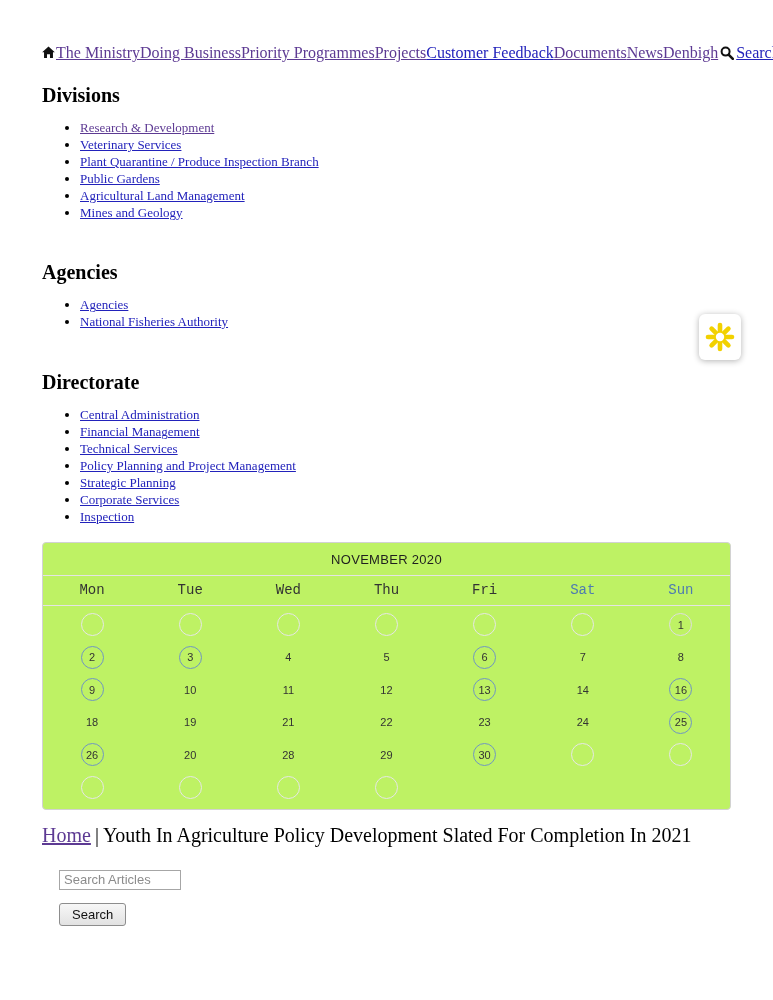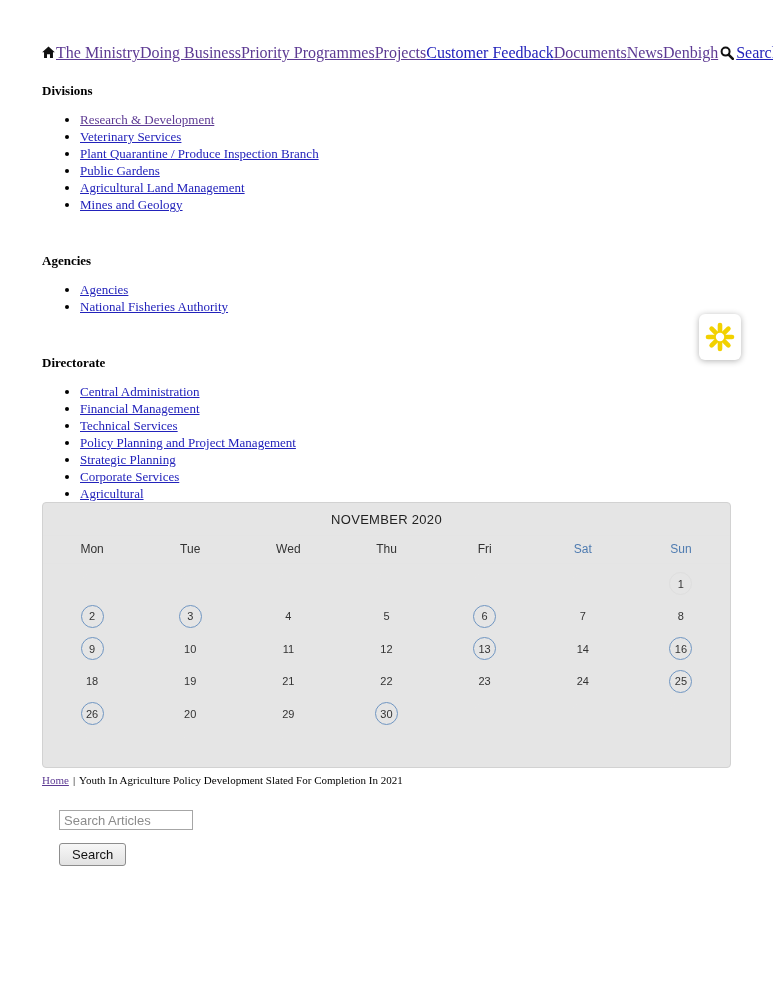--- a/index.html
+++ b/index.html
@@ -22,60 +22,60 @@
   
   nav{font-size:16px;white-space:nowrap;line-height:17px;}
   nav a{text-decoration:underline;cursor:pointer;}
   a.visited{color:var(--visited);}
   a.unvisited{color:var(--link);}
   .home-ico{display:inline-block;vertical-align:-1px;margin-right:1px;}
   .search-link{margin-left:1px;}
   .mag-ico{display:inline-block;vertical-align:-2px;margin:0 2px 0 1px;}
 
   
-  h2{font-size:13px;font-weight:bold;margin:21px 0 14px 0;line-height:1.1;}
+  h2{font-size:20px;font-weight:bold;margin:21px 0 14px 0;line-height:1.1;}
   #sections h2{margin-top:40px;}
   #sections h2:first-child{margin-top:21px;}
   ul{margin:0 0 0 0;padding-left:38px;}
   li{font-size:13px;line-height:16.9px;}
   li a{text-decoration:underline;cursor:pointer;}
 
   
   .calendar{
-    border:1px solid #d2d2d2;border-radius:4px;
-    font-family:"Liberation Sans", sans-serif;background:#e5e5e5;overflow:hidden;
+    margin-top:16px;border:1px solid #d2d2d2;border-radius:4px;
+    font-family:"Liberation Sans", sans-serif;background:#bef264;overflow:hidden;
   }
   .cal-title{
     text-align:center;font-size:13px;color:#1f1f1f;letter-spacing:.3px;
     padding:9px 0 8px 0;border-bottom:1px solid #e4e4e4;
   }
   .cal-days{display:grid;grid-template-columns:repeat(7,1fr);border-bottom:1px solid #e4e4e4;}
-  .cal-day{text-align:center;font-size:12px;color:#333;padding:6px 0 7px 0;}
+  .cal-day{text-align:center;font-size:14px;color:#333;padding:6px 0 7px 0;font-family:Liberation Mono, monospace;}
   .cal-day.weekend{color:var(--weekend);}
   .cal-grid{display:grid;grid-template-columns:repeat(7,1fr);padding:3px 0 5px 0;}
   .cal-cell{height:32.5px;display:flex;align-items:center;justify-content:center;}
   .disc{
     width:23px;height:23px;border-radius:50%;border:1px solid transparent;
     display:flex;align-items:center;justify-content:center;
     font-size:11px;color:#333;
   }
   .disc.empty{border-color:var(--empty-ring);}
   .disc.ring{border-color:#dedede;}
   .disc.event{border-color:var(--event-ring);cursor:pointer;}
   .disc.plain{border-color:transparent;}
 
   
-  .breadcrumb{margin-top:6px;font-size:11px;line-height:1.15;}
+  .breadcrumb{margin-top:14px;font-size:20px;line-height:1.15;}
   .breadcrumb a{text-decoration:underline;cursor:pointer;}
   .breadcrumb .sep{margin:0 4px;}
 
   
   .search-area{margin:23px 0 0 17px;font-family:"Liberation Sans", sans-serif;}
   .search-area input{
-    width:134px;height:20px;font-size:13px;font-family:"Liberation Sans", sans-serif;
+    width:122px;height:20px;font-size:13px;font-family:"Liberation Sans", sans-serif;
     border:1px solid #a6a6a6;padding:1px 4px;color:#222;border-radius:0;
   }
   .search-area input::placeholder{color:#8c8c8c;}
   .search-area button{
     display:block;margin-top:13px;font-size:13px;font-family:"Liberation Sans", sans-serif;
     padding:3px 12px;border:1px solid #8d8d8d;border-radius:3px;
     background:linear-gradient(#f7f7f7,#e2e2e2);color:#111;cursor:pointer;
   }
 
   
@@ -116,21 +116,21 @@
         <li><a href="#" class="unvisited">National Fisheries Authority</a></li>
       </ul>
       <h2>Directorate</h2>
       <ul>
         <li><a href="#" class="unvisited">Central Administration</a></li>
         <li><a href="#" class="unvisited">Financial Management</a></li>
         <li><a href="#" class="unvisited">Technical Services</a></li>
         <li><a href="#" class="unvisited">Policy Planning and Project Management</a></li>
         <li><a href="#" class="unvisited">Strategic Planning</a></li>
         <li><a href="#" class="unvisited">Corporate Services</a></li>
-        <li><a href="#" class="unvisited">Agricultural</a></li>
+        <li><a href="#" class="unvisited">Inspection</a></li>
       </ul>
     </div>
 
   <div class="calendar">
     <div class="cal-title">NOVEMBER 2020</div>
     <div class="cal-days" id="cal-days">
         <div class="cal-day">Mon</div>
         <div class="cal-day">Tue</div>
         <div class="cal-day">Wed</div>
         <div class="cal-day">Thu</div>
@@ -221,20 +221,23 @@
           <div class="disc plain">24</div>
         </div>
         <div class="cal-cell">
           <div class="disc event">25</div>
         </div>
         <div class="cal-cell">
           <div class="disc event">26</div>
         </div>
         <div class="cal-cell">
           <div class="disc plain">20</div>
+        </div>
+        <div class="cal-cell">
+          <div class="disc plain">28</div>
         </div>
         <div class="cal-cell">
           <div class="disc plain">29</div>
         </div>
         <div class="cal-cell">
           <div class="disc event">30</div>
         </div>
         <div class="cal-cell">
           <div class="disc empty"></div>
         </div>

